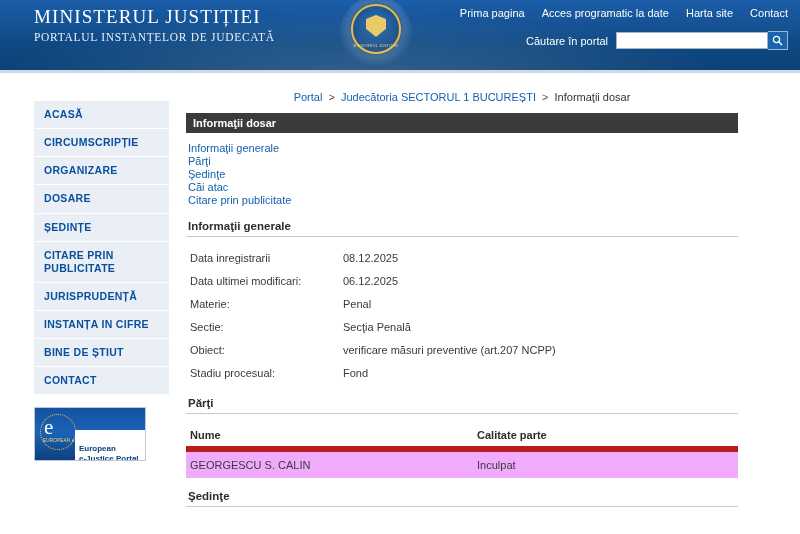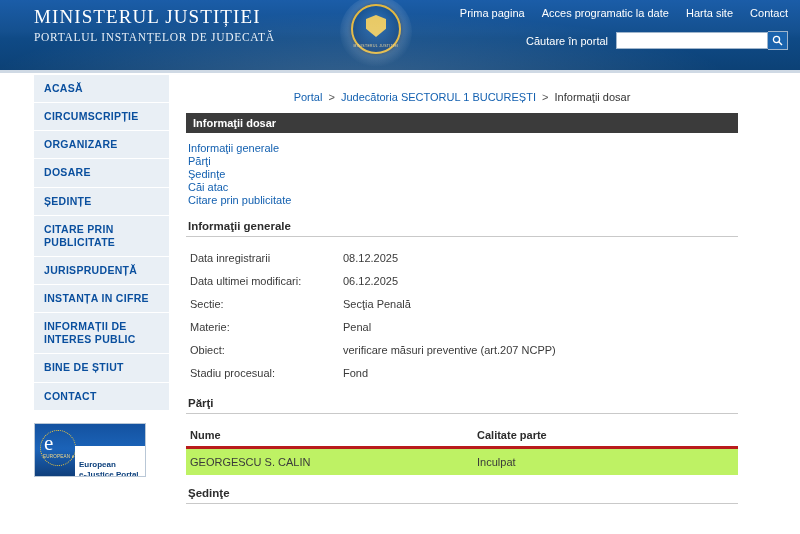--- a/index.html
+++ b/index.html
@@ -157,21 +157,21 @@
   }
   .search-btn svg { display: block; }
 
   
   .page {
     display: flex;
     align-items: flex-start;
   }
   .sidebar {
     width: 180px;
-    padding: 2px 0 0 34px;
+    padding: 28px 0 0 34px;
     box-sizing: border-box;
   }
   .menu-item {
     display: block;
     width: 135px;
     box-sizing: border-box;
     background: #e9eff5;
     border-bottom: 1px solid #ffffff;
     padding: 7px 10px;
     color: #0a4f9e;
@@ -299,27 +299,27 @@
   .parties-table {
     width: 100%;
     border-collapse: collapse;
   }
   .parties-table th {
     text-align: left;
     font-size: 11px;
     font-weight: bold;
     color: #2c2c2c;
     padding: 5px 4px;
-    border-bottom: 3px solid #b91c1c;
+    border-bottom: 6px solid #b91c1c;
   }
   .parties-table td {
     font-size: 11px;
     color: #3a3a3a;
     padding: 7px 4px;
-    background: #bef264;
+    background: #f0abfc;
   }
   .parties-table th.col-nume { width: 52%; }
 </style>
 </head>
 <body>
 
 <div class="header">
   <div class="ministry-block">
     <div class="ministry-title">Ministerul Justiției</div>
     <div class="ministry-sub">Portalul Instanțelor de Judecată</div>
@@ -358,21 +358,20 @@
 
   <div class="sidebar">
     <a class="menu-item" href="#">ACASĂ</a>
     <a class="menu-item" href="#">CIRCUMSCRIPȚIE</a>
     <a class="menu-item" href="#">ORGANIZARE</a>
     <a class="menu-item" href="#">DOSARE</a>
     <a class="menu-item" href="#">ȘEDINȚE</a>
     <a class="menu-item" href="#">CITARE PRIN PUBLICITATE</a>
     <a class="menu-item" href="#">JURISPRUDENȚĂ</a>
     <a class="menu-item" href="#">INSTANȚA IN CIFRE</a>
-    <a class="menu-item" href="#">INFORMAȚII DE INTERES PUBLIC</a>
     <a class="menu-item" href="#">BINE DE ȘTIUT</a>
     <a class="menu-item" href="#">CONTACT</a>
 
     <div class="ejustice">
       <div class="ej-stars"></div>
       <div class="ej-e">e</div>
       <div class="ej-label">EUROPEAN e-JUSTICE</div>
       <div class="ej-band"></div>
       <div class="ej-band-text">
         <div>European</div>
@@ -407,28 +406,28 @@
       <tbody>
         <tr>
           <td class="label">Data inregistrarii</td>
           <td>08.12.2025</td>
         </tr>
         <tr>
           <td class="label">Data ultimei modificari:</td>
           <td>06.12.2025</td>
         </tr>
         <tr>
+          <td class="label">Materie:</td>
+          <td>Penal</td>
+        </tr>
+        <tr>
           <td class="label">Sectie:</td>
           <td>Secţia Penală</td>
         </tr>
         <tr>
-          <td class="label">Materie:</td>
-          <td>Penal</td>
-        </tr>
-        <tr>
           <td class="label">Obiect:</td>
           <td>verificare măsuri preventive (art.207 NCPP)</td>
         </tr>
         <tr>
           <td class="label">Stadiu procesual:</td>
           <td>Fond</td>
         </tr>
       </tbody>
     </table>
 

